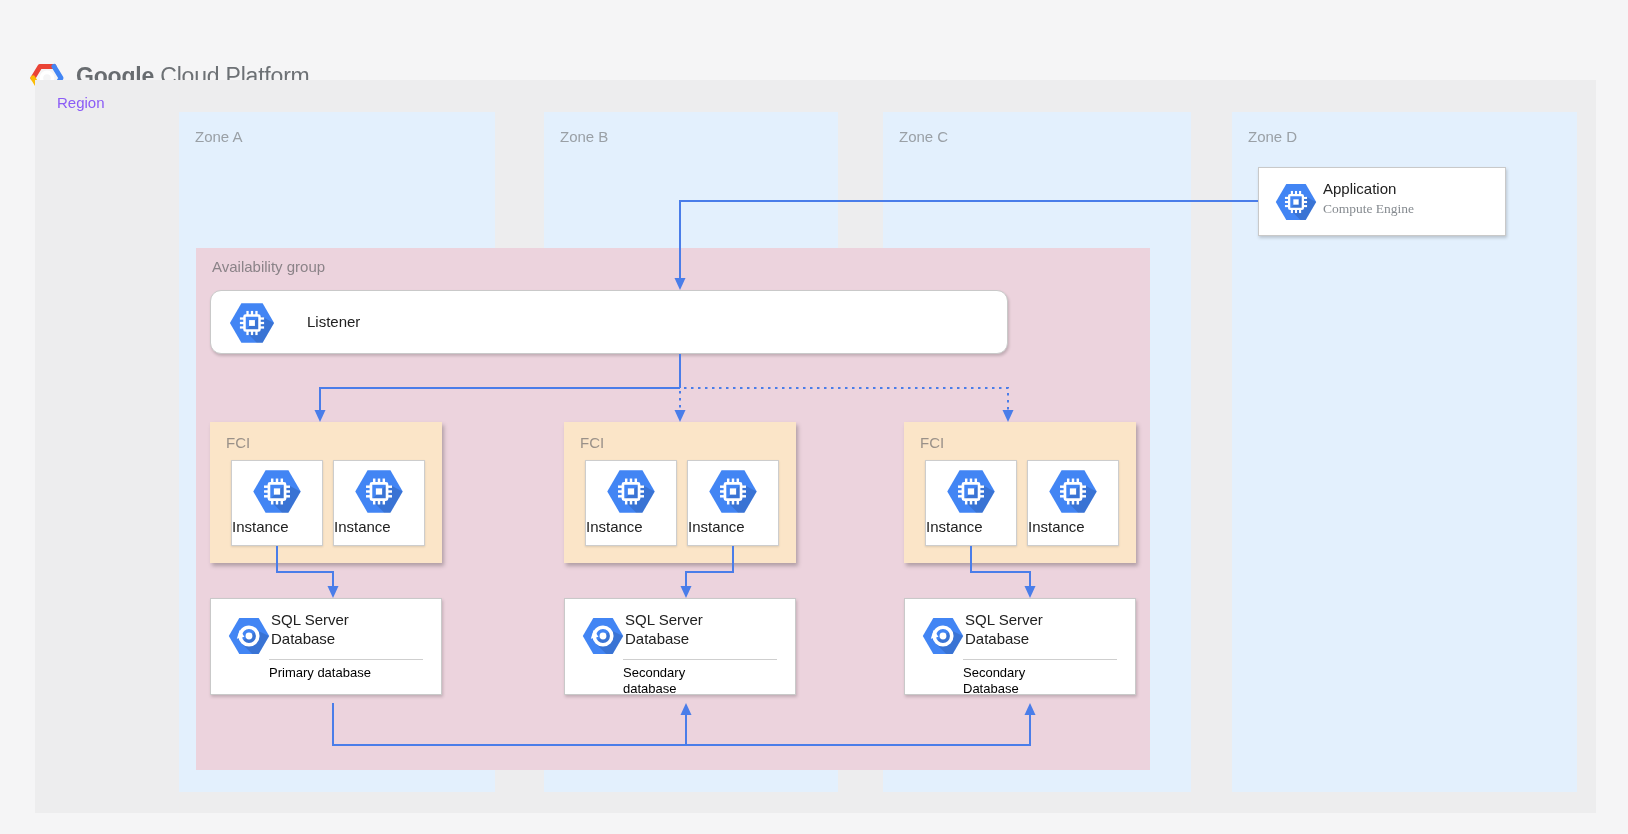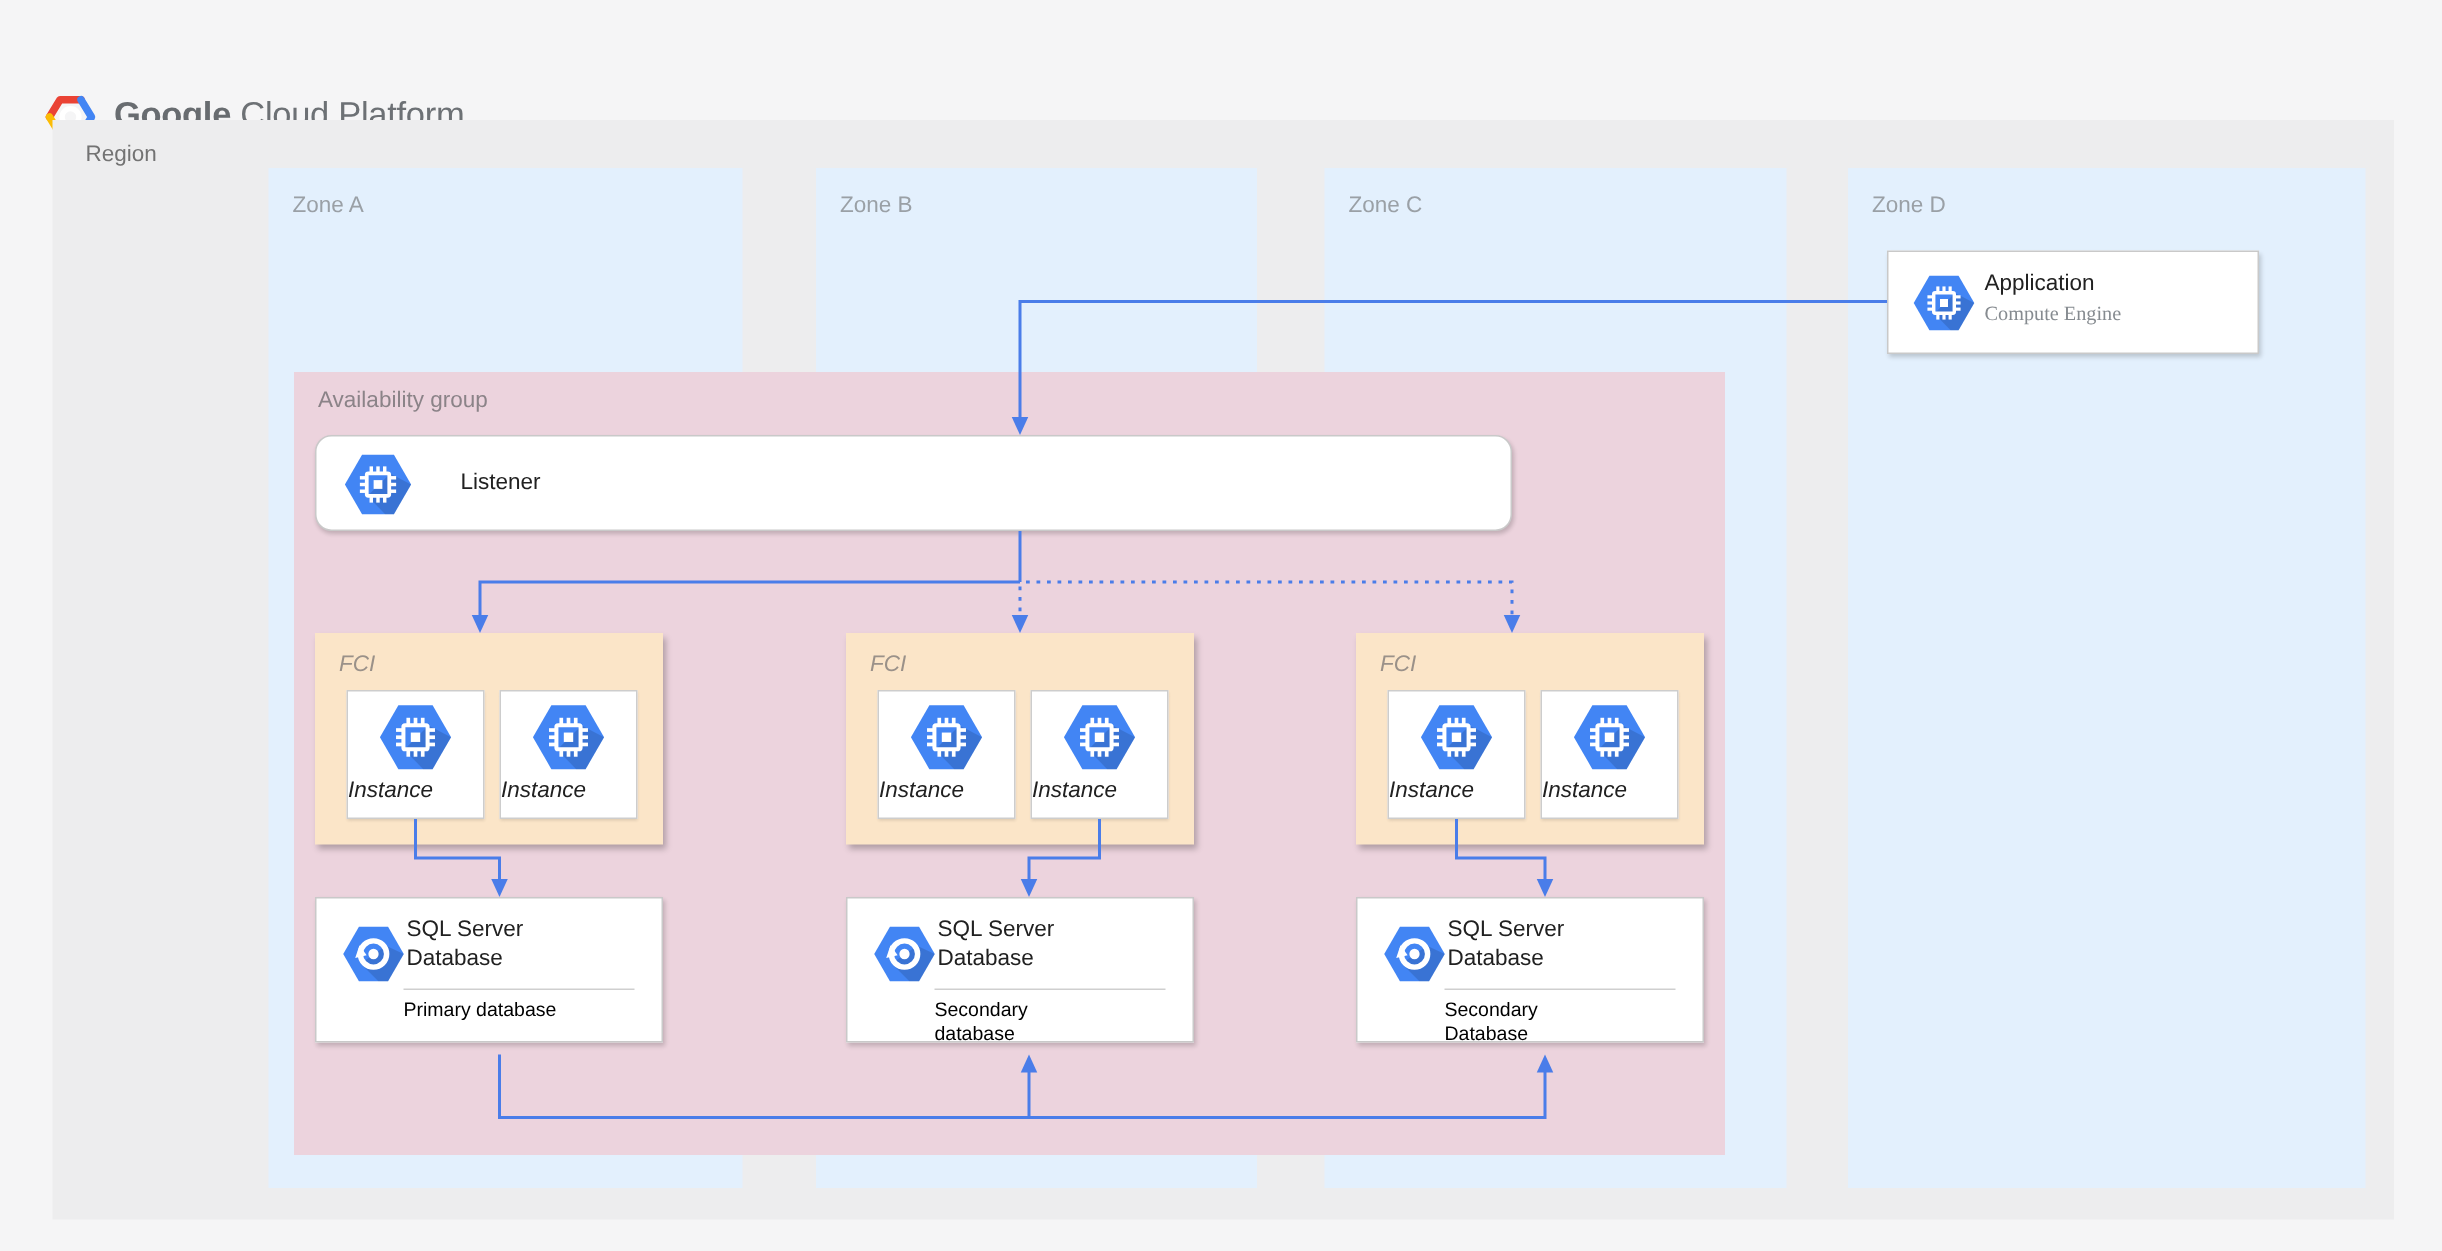--- a/index.html
+++ b/index.html
@@ -12,21 +12,21 @@
   }
   
   .header{position:absolute;left:0;top:0;width:100%;height:78px;}
   .logo{position:absolute;left:30px;top:22px;display:flex;margin-top:41px;}
   .logo svg{display:block;}
   .logo-text{margin-left:12px;font-size:23px;color:#6d7175;letter-spacing:-0.2px;white-space:nowrap;}
   .logo-text .g{font-weight:bold;color:#686c70;}
   .logo-text .rest{font-weight:normal;}
   
   .region{position:absolute;left:35px;top:80px;width:1561px;height:733px;background:#ededee;}
-  .region-label{position:absolute;left:57px;top:94px;font-size:15px;color:#737373;}
+  .region-label{position:absolute;left:57px;top:94px;font-size:15px;color:#8b5cf6;}
   .zone{position:absolute;top:112px;height:680px;background:#e3f0fd;}
   .zone-label{position:absolute;left:16px;top:16px;font-size:15px;color:#9aa0a6;}
   .zone-a{left:179px;width:316px;}
   .zone-b{left:544px;width:294px;}
   .zone-c{left:883px;width:308px;}
   .zone-d{left:1232px;width:345px;}
   
   .availability{position:absolute;left:196px;top:248px;width:954px;height:522px;background:#ecd3dd;}
   .availability-label{position:absolute;left:212px;top:258px;font-size:15px;color:#8b8388;}
   
@@ -36,21 +36,21 @@
   .app-card{left:1258px;top:167px;width:248px;height:69px;}
   .app-card .icon{position:absolute;left:14px;top:14px;}
   .app-title{position:absolute;left:64px;top:12px;font-size:15px;color:#212121;}
   .app-subtitle{position:absolute;left:64px;top:33px;font-size:13.5px;color:#868b90;font-family:Liberation Serif, serif;}
   
   .listener{left:210px;top:290px;width:798px;height:64px;border-radius:11px;}
   .listener .icon{position:absolute;left:16px;top:10px;}
   .listener-label{position:absolute;left:96px;top:0;line-height:62px;font-size:15px;color:#212121;}
   
   .fci{position:absolute;top:422px;width:232px;height:141px;background:#fbe5c8;
-       box-shadow:2px 3px 4px rgba(0,0,0,0.25);font-style:italic;}
+       box-shadow:2px 3px 4px rgba(0,0,0,0.25);}
   .fci-a{left:210px;} .fci-b{left:564px;} .fci-c{left:904px;}
   .fci-label{position:absolute;left:16px;top:12px;font-size:15px;color:#9a9189;}
   .instance{position:absolute;top:38px;width:92px;height:86px;background:#fff;
             border:1px solid #cdcdcd;box-sizing:border-box;box-shadow:0 1px 2px rgba(0,0,0,0.12);}
   .instance.i1{left:21px;} .instance.i2{left:123px;}
   .instance svg{display:block;margin:7px auto 0;}
   .instance-label{display:block;text-align:left;font-size:15px;color:#212121;margin-top:3px;}
   
   .db{top:598px;width:232px;height:97px;}
   .db-a{left:210px;} .db-b{left:564px;} .db-c{left:904px;}

